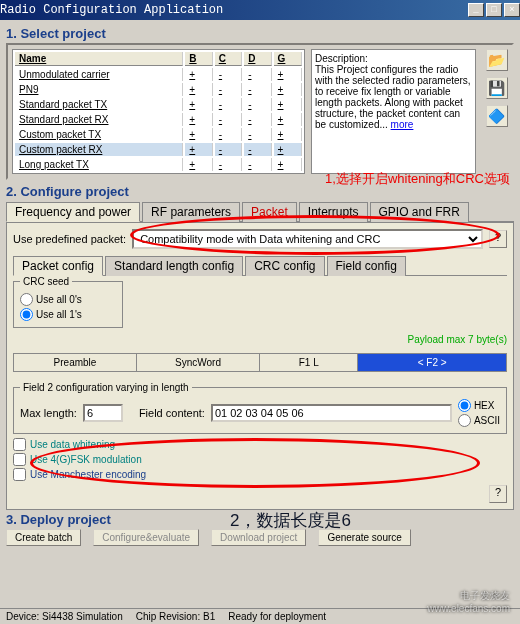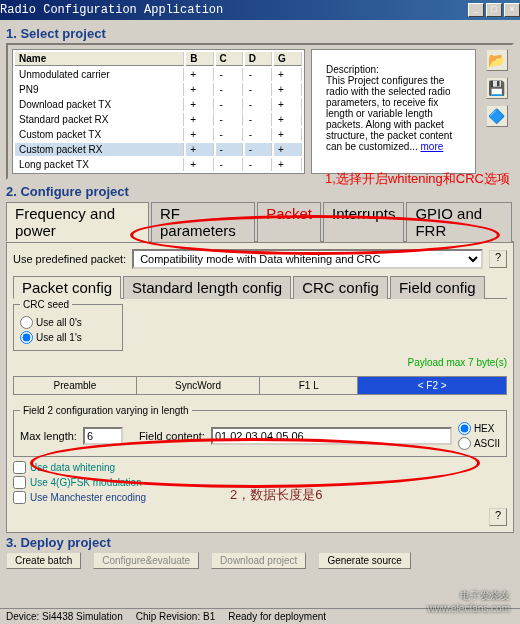--- a/index.html
+++ b/index.html
@@ -46,52 +46,53 @@
       padding: 4px;
       background: #d4d0c8;
       margin-bottom: 4px;
     }
     .row { display: flex; gap: 6px; }
     .project-table {
       border: 1px solid #888;
       background: #fff;
       font-size: 10px;
       width: 293px;
+      text-decoration: underline;
     }
     .project-table th, .project-table td {
       border-right: 1px solid #ccc;
       padding: 1px 4px;
       text-align: left;
     }
     .project-table th { background: #ece9d8; border-bottom: 1px solid #888; }
     .project-table tr.selected { background: #cde; border-radius: 6px; }
     .desc-box {
       border: 1px solid #888;
       background: #fff;
-      padding: 14px;
+      padding: 3px;
       font-size: 10px;
       width: 165px;
     }
     .desc-box a { color: #0000ee; text-decoration: underline; }
     .side-icons { display: flex; flex-direction: column; gap: 6px; margin-left: 4px; }
     .side-ic {
       width: 22px; height: 22px;
       border: 1px outset #d4d0c8;
       background: #ece9d8;
       display: flex; align-items: center; justify-content: center;
       font-size: 14px; cursor: pointer;
     }
     .tabs { display: flex; border-bottom: 1px solid #888; margin-top: 2px; }
     .tab {
       border: 1px solid #888;
       border-bottom: none;
       padding: 2px 8px;
       background: #d4d0c8;
       margin-right: 2px;
-      font-size: 15px;
+      font-size: 12px;
       position: relative;
       top: 1px;
       cursor: pointer;
     }
     .tab.active { background: #ece9d8; border-bottom: 1px solid #ece9d8; }
     .tab.red { color: #c00; }
     .subpanel {
       border: 1px solid #888;
       padding: 6px;
       background: #ece9d8;
@@ -149,23 +150,23 @@
     .status-cell { border-right: 1px inset #d4d0c8; padding: 2px 6px; }
     .annotation1 {
       position: absolute;
       top: 170px; right: 10px;
       color: #e00;
       font-size: 13px;
       pointer-events: none;
     }
     .annotation2 {
       position: absolute;
-      top: 486px; left: 230px;
-      color: #7f1d1d;
-      font-size: 13px;
+      top: 509px; left: 230px;
+      color: #0f172a;
+      font-size: 17px;
       pointer-events: none;
     }
     .circle1 {
       position: absolute;
       top: 215px; left: 130px;
       width: 370px; height: 40px;
       border: 3px solid #e00;
       border-radius: 50%;
       pointer-events: none;
     }
@@ -220,21 +221,21 @@
               <td>+</td>
             </tr>
         <tr>
               <td>PN9</td>
               <td>+</td>
               <td>-</td>
               <td>-</td>
               <td>+</td>
             </tr>
         <tr>
-              <td>Download packet TX</td>
+              <td>Standard packet TX</td>
               <td>+</td>
               <td>-</td>
               <td>-</td>
               <td>+</td>
             </tr>
         <tr>
               <td>Standard packet RX</td>
               <td>+</td>
               <td>-</td>
               <td>-</td>

